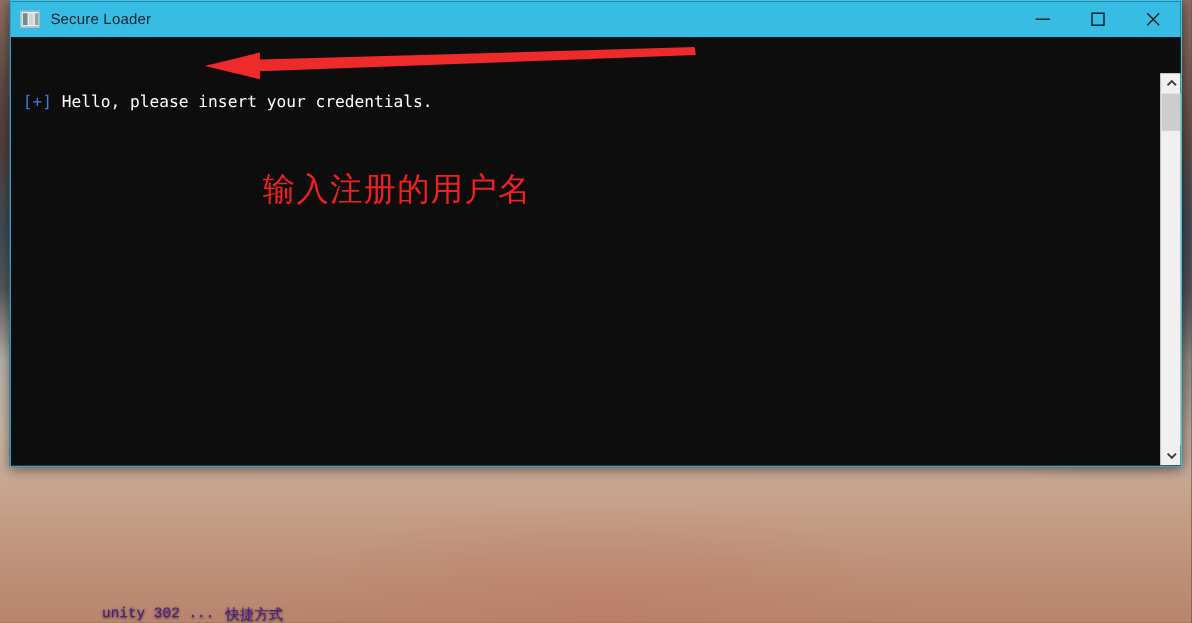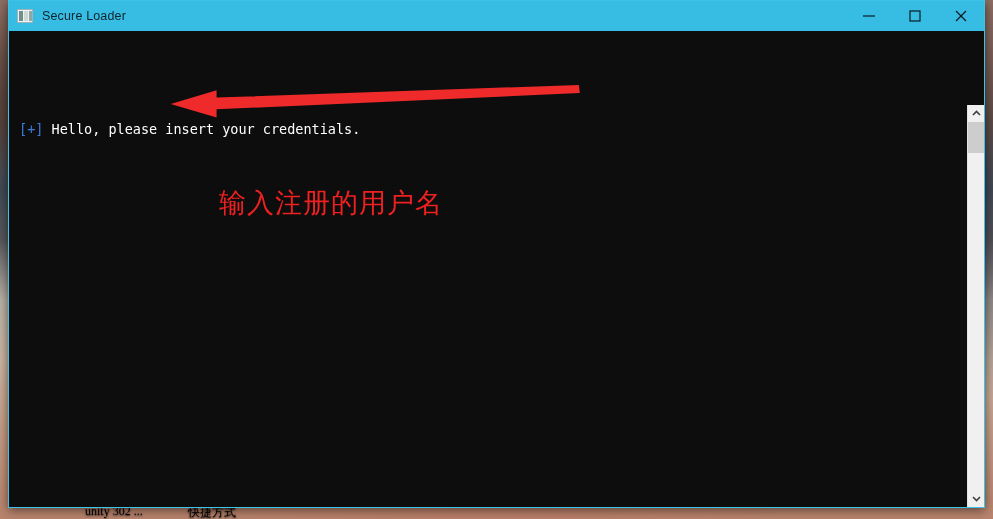--- a/index.html
+++ b/index.html
@@ -43,34 +43,34 @@
   }
   .wall-b {
     background:
       radial-gradient(ellipse 260px 150px at 120px 90px, rgba(50,30,25,.75), rgba(0,0,0,0) 70%),
       radial-gradient(ellipse 300px 200px at 930px 260px, rgba(70,65,75,.6), rgba(0,0,0,0) 72%),
       radial-gradient(ellipse 400px 120px at 500px 505px, rgba(190,120,100,.45), rgba(0,0,0,0) 70%);
   }
   
   .desk-label {
     position: absolute;
-    color: #000000;
+    color: #4c1d95;
     font-size: 12px;
-    font-family: Liberation Serif, serif;
+    font-family: Liberation Mono, monospace;
     text-shadow: 0 1px 2px rgba(0,0,0,.85);
     white-space: nowrap;
   }
 
   
   #app-window {
     position: absolute;
     left: 8px;
     top: 0px;
     width: 977px;
-    height: 508px;
+    height: 389px;
     background: #0d0d0d;
     border: 1px solid #3cc3e8;
     box-sizing: border-box;
     box-shadow: 0 2px 10px rgba(0,0,0,.55);
     overflow: hidden;
   }
 
   
   #title-bar {
     position: absolute;
@@ -133,21 +133,20 @@
 
   
   #terminal {
     position: absolute;
     left: 0;
     top: 30px;
     right: 0;
     bottom: 0;
     background: #0d0d0d;
     overflow: hidden;
-    margin-top: 44px;
   }
   #console-text {
     position: absolute;
     left: 10px;
     top: 2px;
     font-family: "DejaVu Sans Mono", "Liberation Mono", monospace;
     font-size: 13.5px;
     line-height: 21px;
     color: #ffffff;
     white-space: pre;

